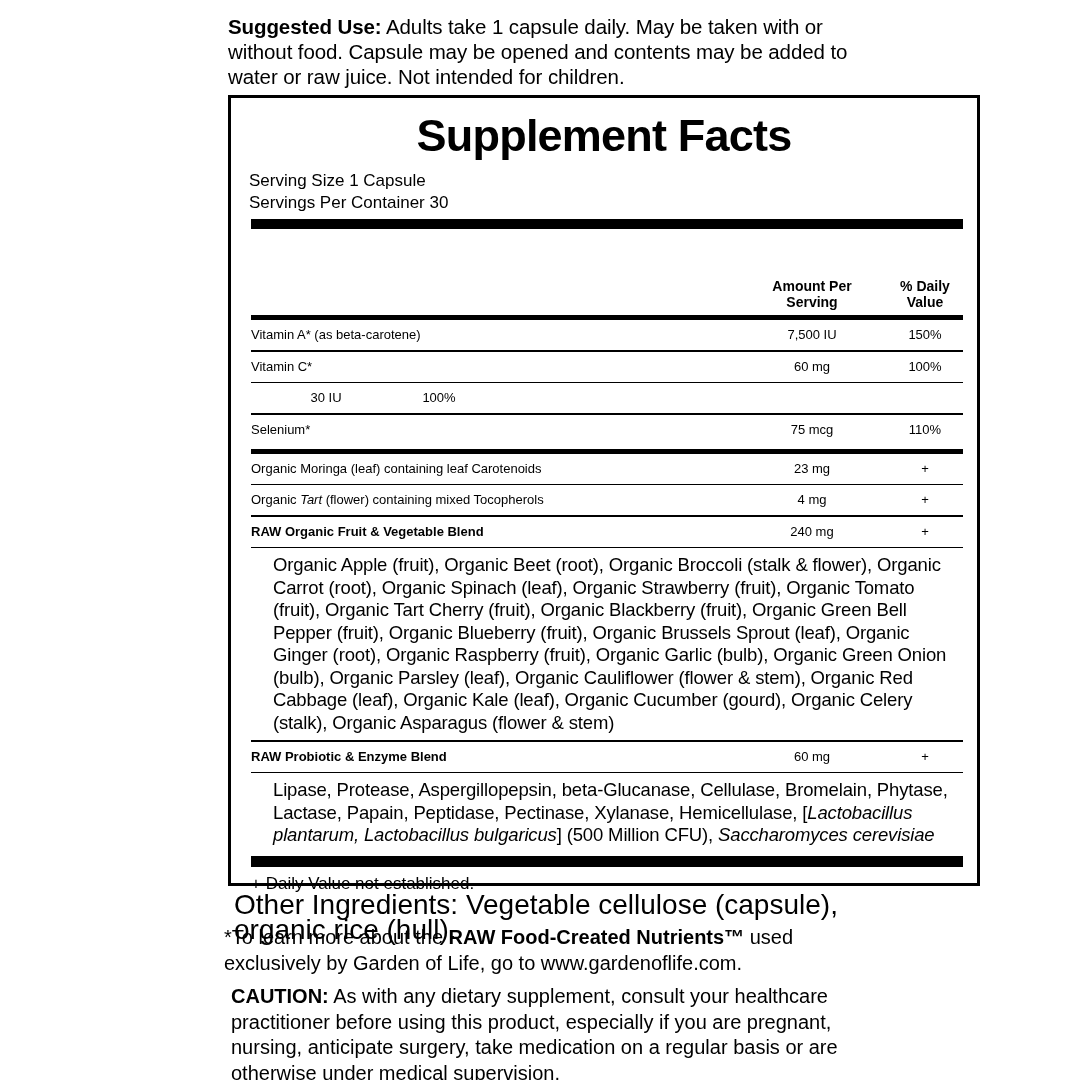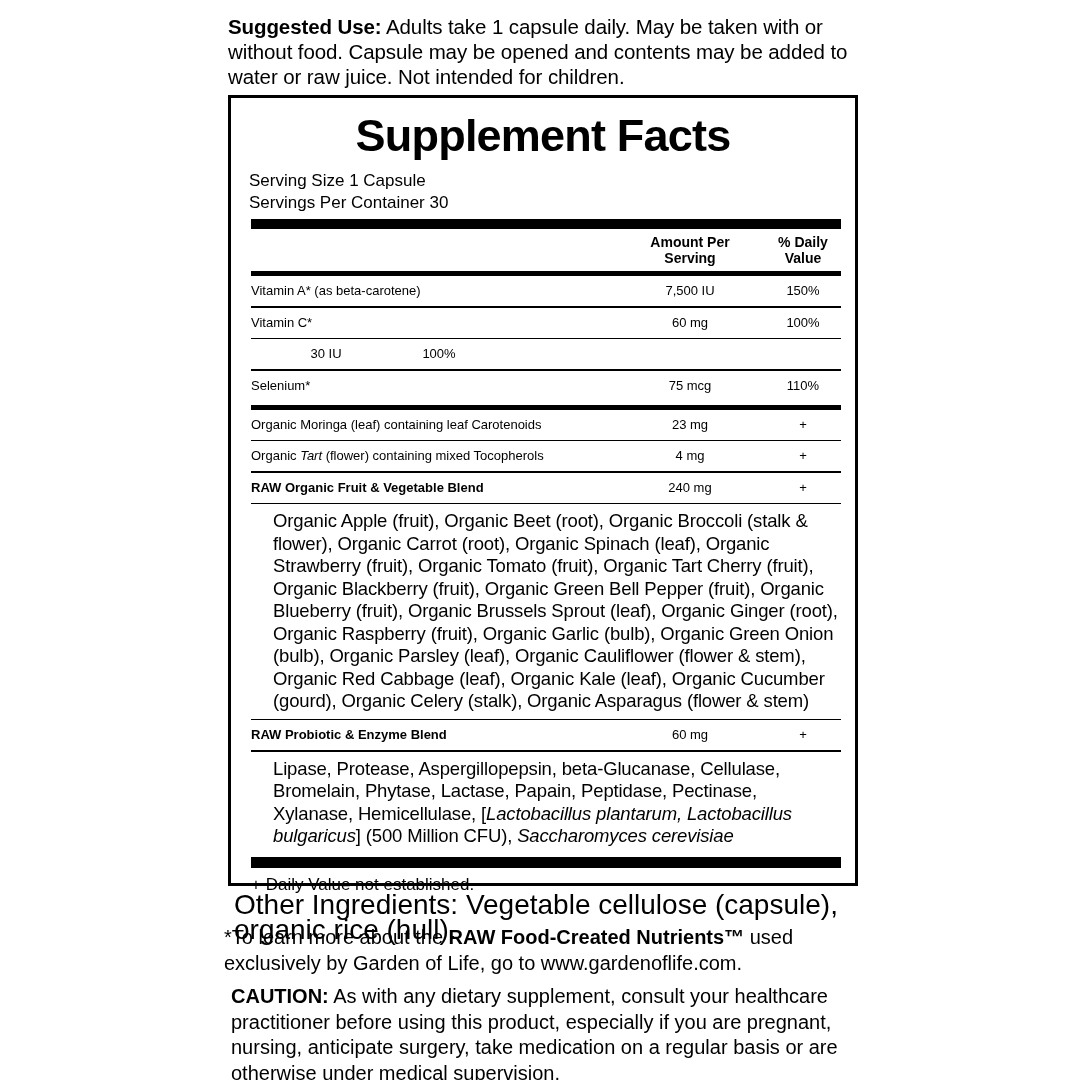--- a/index.html
+++ b/index.html
@@ -33,21 +33,21 @@
   }
   .suggested-use b {
     font-weight: bold;
   }
 
   
   .facts-panel {
     position: absolute;
     left: 228px;
     top: 95px;
-    width: 630px;
+    width: 752px;
     height: 791px;
     border: 3px solid #000;
     box-sizing: border-box;
     background: #fff;
   }
   .facts-inner {
     position: relative;
     padding: 0 14px;
     height: 100%;
     box-sizing: border-box;
@@ -102,20 +102,21 @@
     font-size: 14px;
     font-weight: bold;
     line-height: 16px;
     text-align: center;
     padding-top: 5px;
     padding-bottom: 5px;
   }
   .col-head .amount {
     width: 150px;
     text-align: center;
+    margin-top: 44px;
   }
   .col-head .dv {
     width: 76px;
     text-align: center;
   }
 
   
   .row {
     display: flex;
     align-items: baseline;

